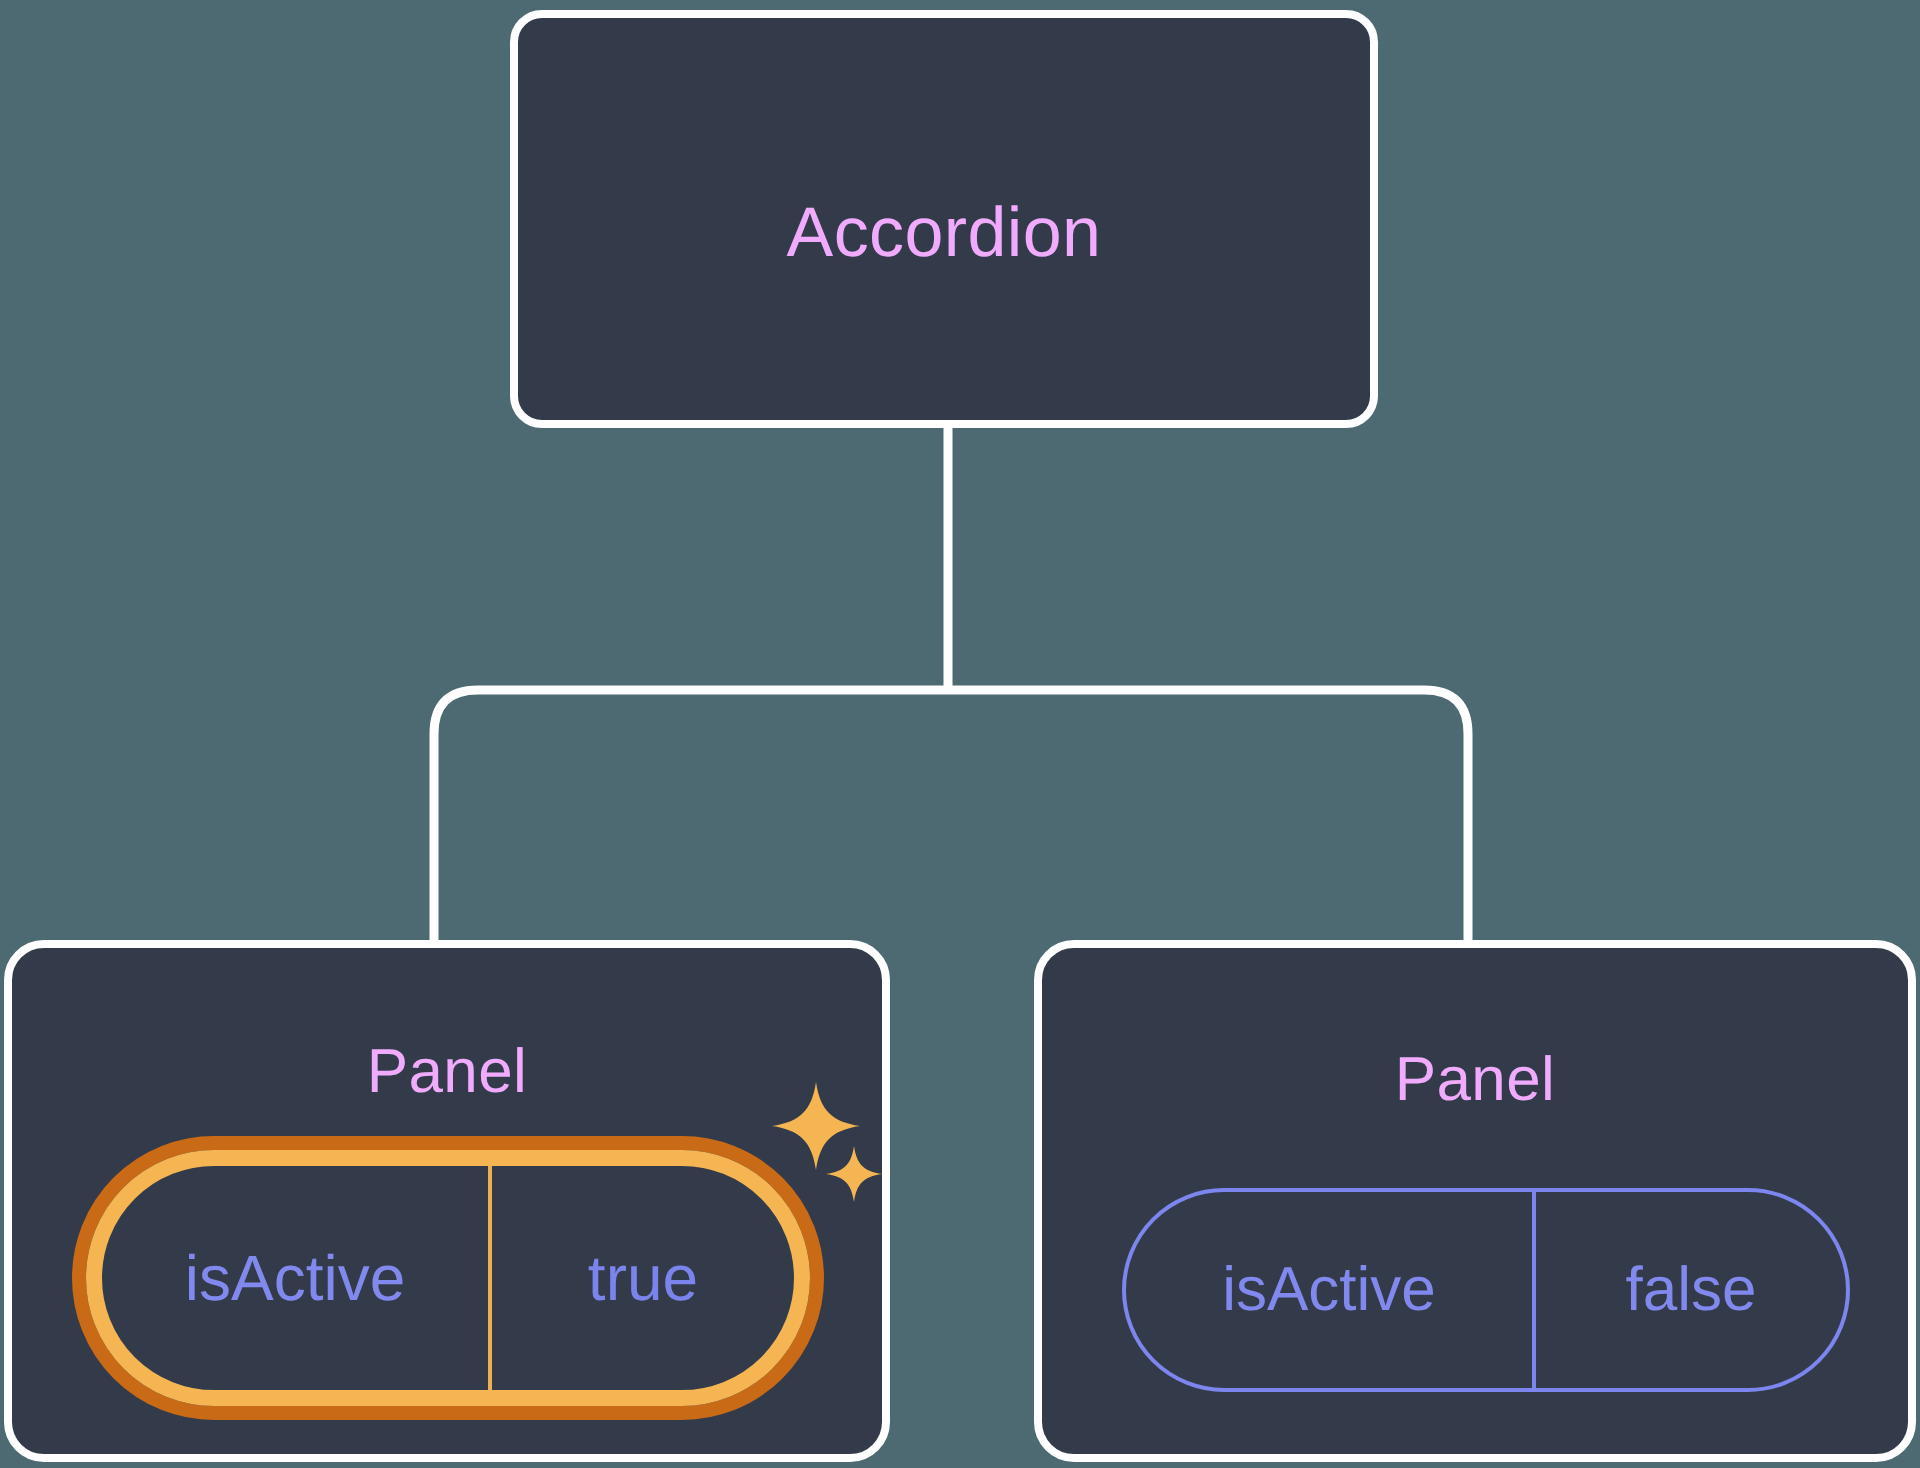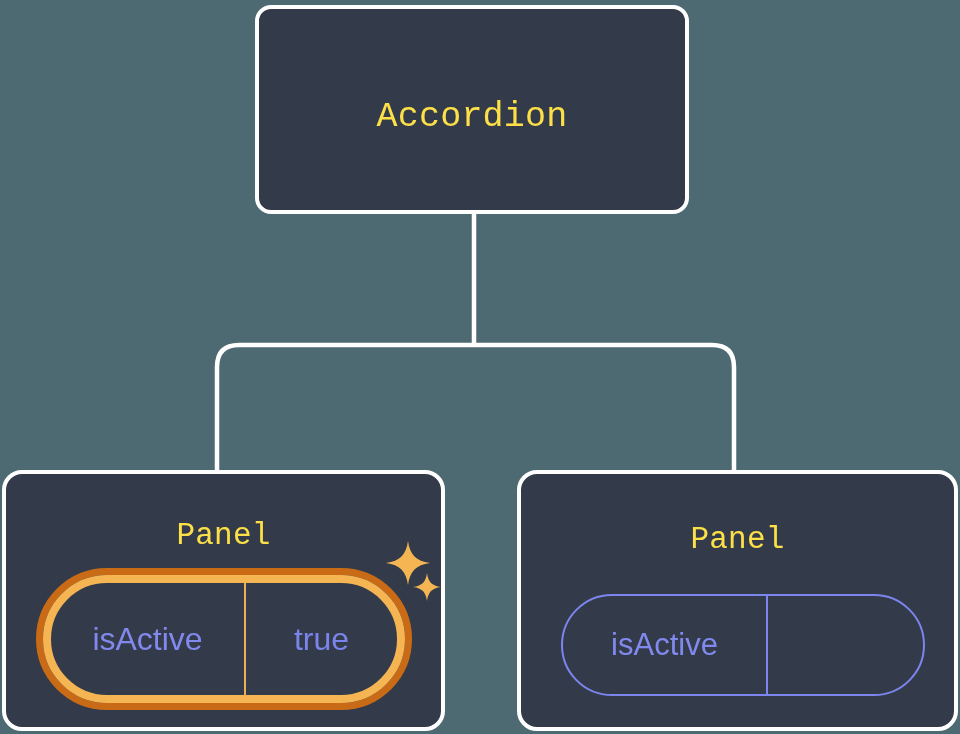--- a/index.html
+++ b/index.html
@@ -59,24 +59,23 @@
     width: 441px;
     height: 261px;
     border-radius: 20px;
   }
 
   .node-title {
     position: absolute;
     left: 0;
     width: 100%;
     text-align: center;
-    color: #fde047;
+    color: #f0abfc;
     font-weight: 400;
     letter-spacing: 0.2px;
-    font-family: Liberation Mono, monospace;
   }
   .node-root .node-title {
     top: 88px;
     font-size: 35px;
   }
   .node-panel-left .node-title {
     top: 44px;
     font-size: 31px;
   }
   .node-panel-right .node-title {
@@ -208,16 +207,17 @@
   </svg>
   <svg class="sparkle sparkle-small" viewBox="0 0 28 28">
     <path d="M14 0 C15.3 9 18.7 12.7 28 14 C18.7 15.3 15.3 19 14 28 C12.7 19 9.3 15.3 0 14 C9.3 12.7 12.7 9 14 0 Z" fill="#f5b553"></path>
   </svg>
 
   <div class="node node-panel-right">
     <div class="node-title">Panel</div>
 
     <div class="pill pill-plain">
       <div class="pill-key">isActive</div>
+      <div class="pill-val">false</div>
     </div>
   </div>
 
 </div>
 
 </body></html>

